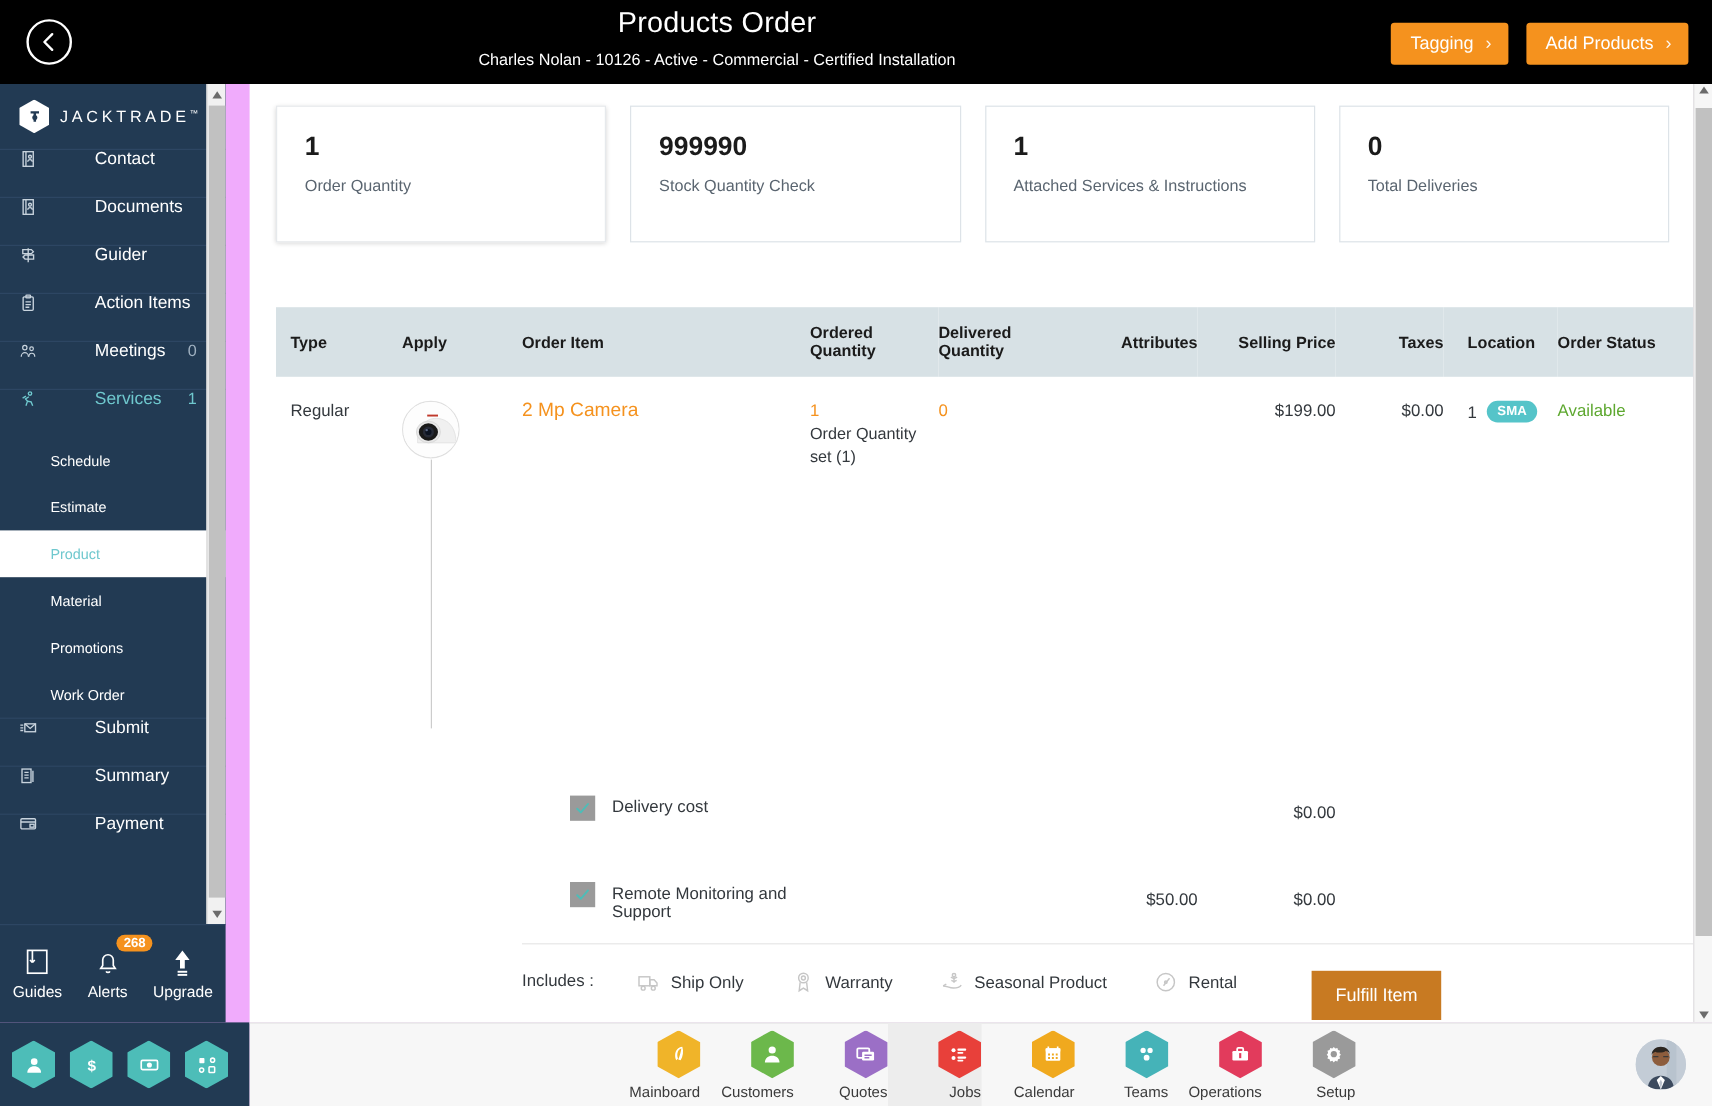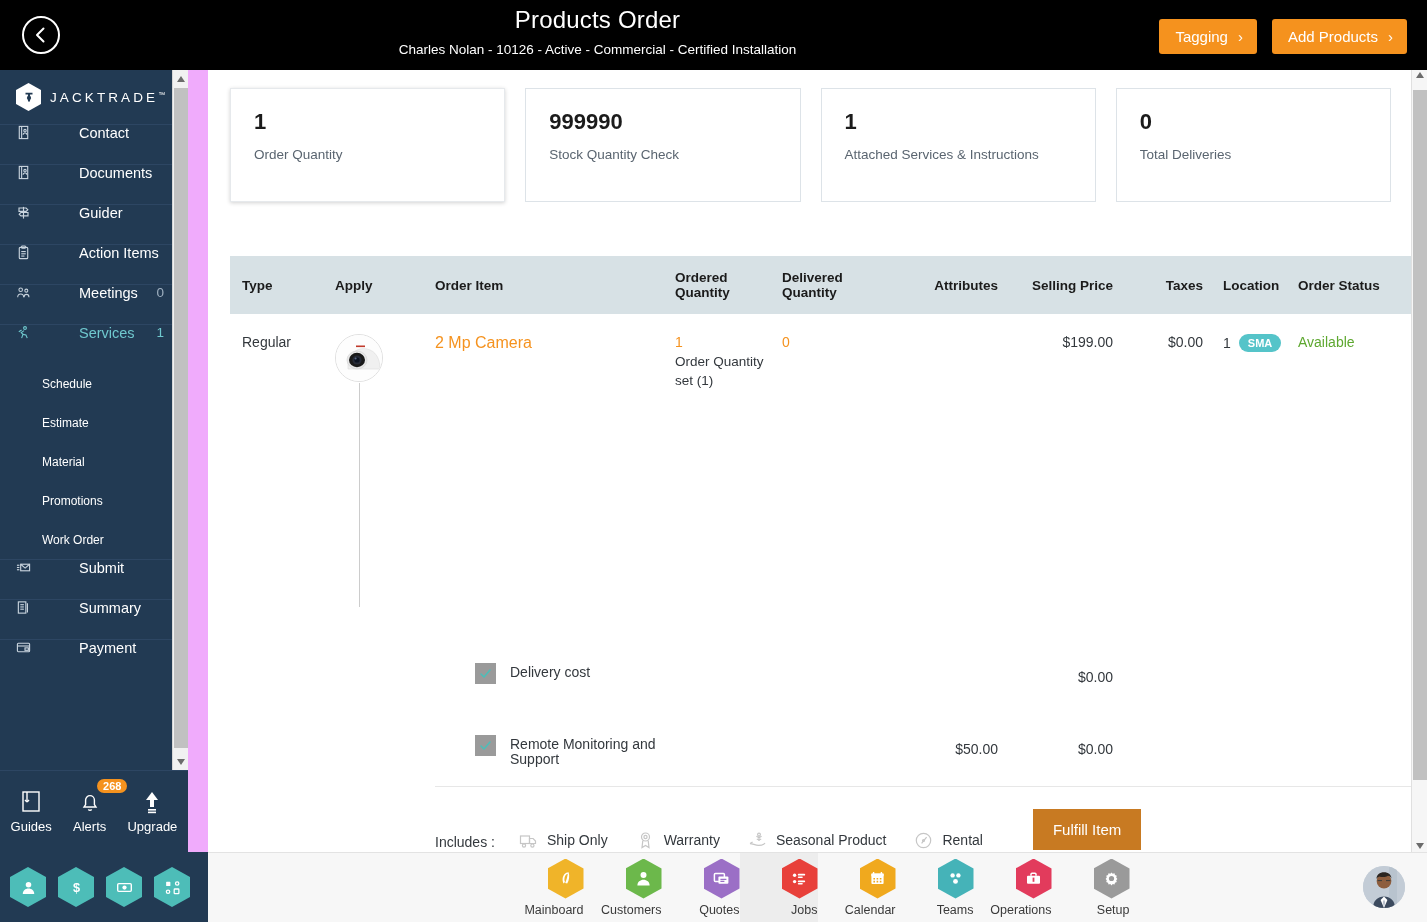--- a/index.html
+++ b/index.html
@@ -151,21 +151,21 @@
   .sub-row td { padding-top:0; }
   .sub-line { display:flex; align-items:flex-start; gap:14px; margin-top:6px;padding-left:40px; }
   .chk {
     width:21px; height:21px; background:#9a9a9a; flex:0 0 21px;
     display:flex; align-items:center; justify-content:center; cursor:pointer;
   }
   .chk svg { width:13px; height:13px; }
   .sub-name { font-size:14px; color:#33383d; line-height:1.1; padding-top:2px; }
 
   .includes-wrap { border-top:1px solid #e7e7e7; margin-top:18px; padding:22px 0 26px 0; }
-  .includes-row { display:flex; align-items:flex-end; gap:0; padding-left:0; }
+  .includes-row { display:flex; align-items:flex-start; gap:12px; padding-left:0; }
   .inc-label { font-size:14px; color:#33383d; margin-right:24px; }
   .inc-item { display:flex; align-items:center; gap:9px; margin-right:28px; cursor:pointer; }
   .inc-item .g { color:#c6c6c6; display:flex; }
   .inc-item .g svg { width:19px; height:19px; }
   .inc-item .t { font-size:14px; color:#33383d; }
   .btn-fulfill {
     background:#C87A22; color:#fff; border:none; font-size:15px;
     padding:12px 20px; cursor:pointer; font-family:"Liberation Sans", sans-serif;
     margin-left:22px;
   }
@@ -306,20 +306,23 @@
         </span>
       <span>Services</span>
       <span class="count">1</span>
     </div>
 
     <div class="nav-sub">
         <span>Schedule</span>
       </div>
     <div class="nav-sub">
         <span>Estimate</span>
+      </div>
+    <div class="nav-sub selected">
+        <span>Product</span>
       </div>
     <div class="nav-sub">
         <span>Material</span>
       </div>
     <div class="nav-sub">
         <span>Promotions</span>
       </div>
     <div class="nav-sub">
         <span>Work Order</span>
       </div>

